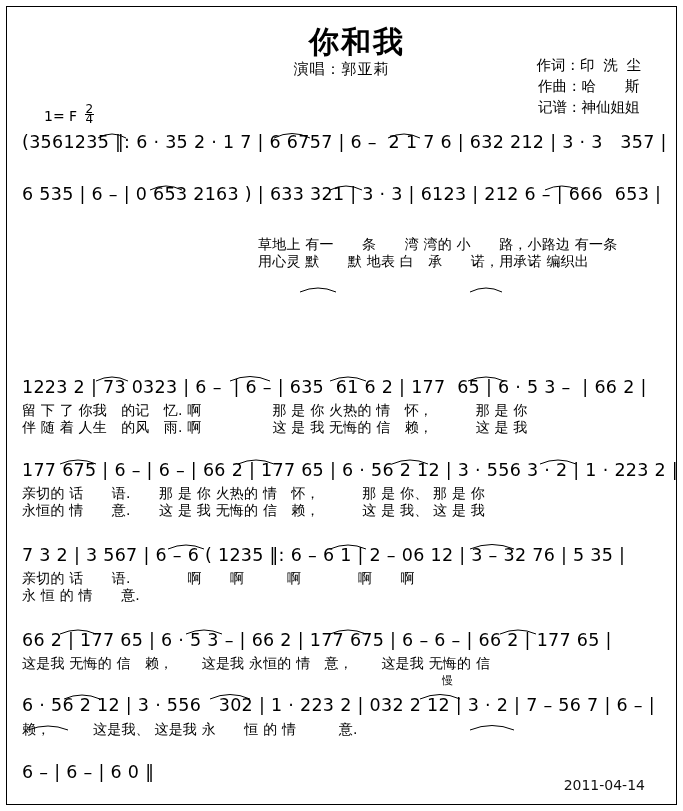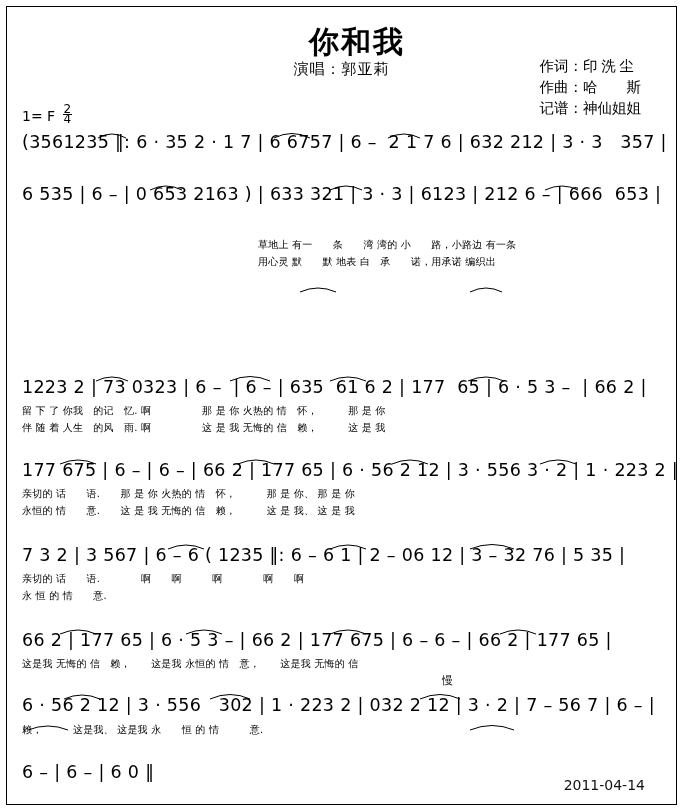--- a/index.html
+++ b/index.html
@@ -48,27 +48,27 @@
     font-size: 15px;
     font-family: "DejaVu Sans", sans-serif;
     letter-spacing: 1px;
   }
   .credits {
     position: absolute;
     right: 42px;
     top: 56px;
     font-size: 14.5px;
     line-height: 21px;
-    font-family: Liberation Serif, serif;
-    text-align: left;
+    font-family: Liberation Mono, monospace;
+    text-align: center;
     white-space: pre;
   }
   .keysig {
     position: absolute;
-    left: 22px;
+    left: 44px;
     top: 105px;
     font-size: 14px;
     font-family: "DejaVu Sans", sans-serif;
   }
   .keysig .frac {
     display: inline-block;
     vertical-align: -2px;
     text-align: center;
     line-height: 9px;
     font-size: 12px;
@@ -91,21 +91,21 @@
   }
   .notes {
     font-family: "DejaVu Sans", sans-serif;
     font-size: 17.5px;
     letter-spacing: 0.3px;
     white-space: pre;
     line-height: 20px;
   }
   .lyric {
     font-family: "DejaVu Sans", sans-serif;
-    font-size: 10px;
+    font-size: 14px;
     white-space: pre;
     line-height: 17px;
     letter-spacing: 0.2px;
   }
   .lyric.indent1 { padding-left: 236px; }
   .small-mark {
     font-family: "DejaVu Sans", sans-serif;
     font-size: 11px;
     white-space: pre;
   }

